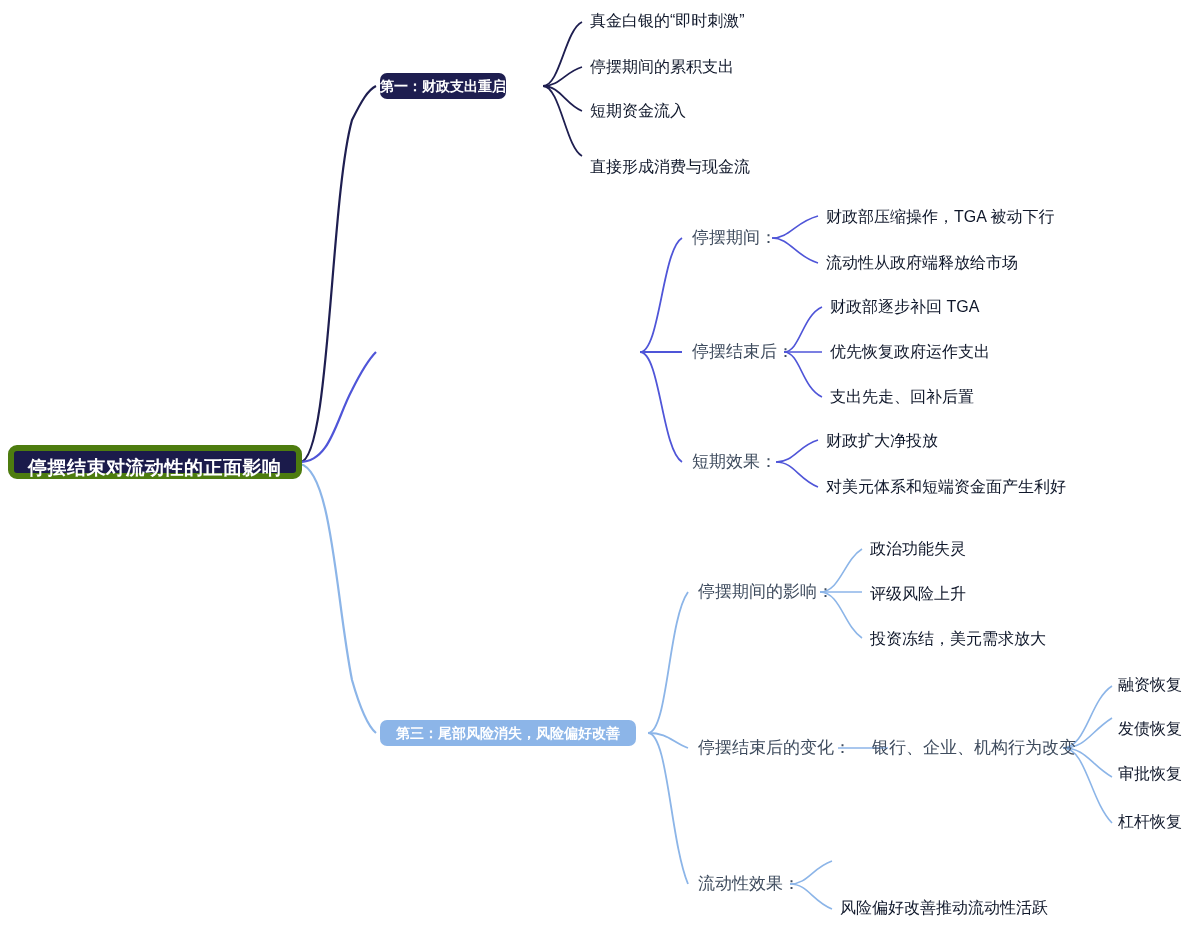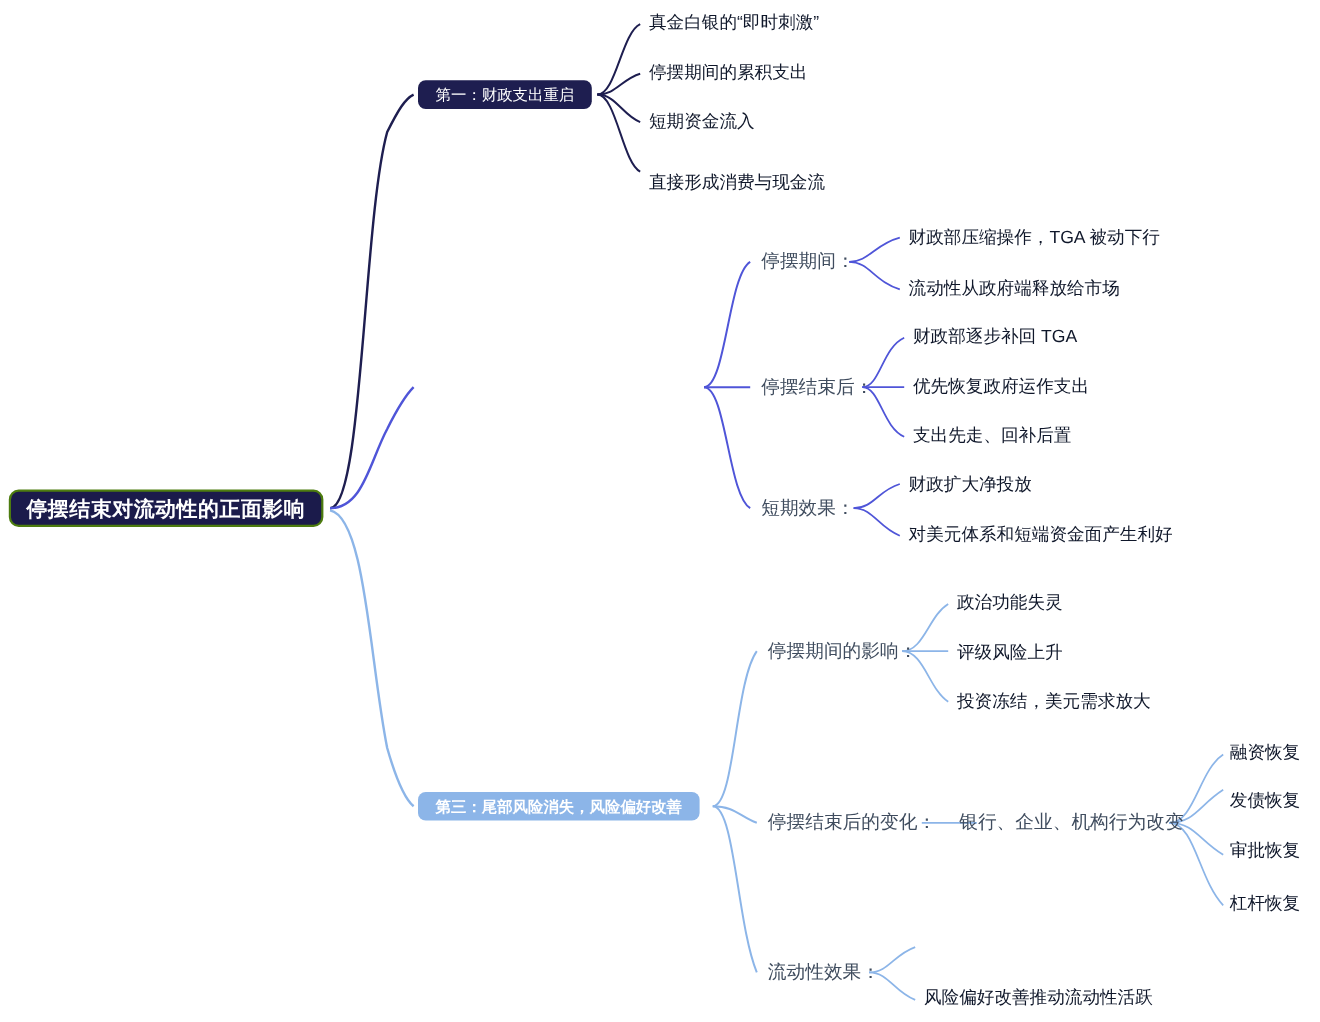--- a/index.html
+++ b/index.html
@@ -37,33 +37,33 @@
     top: 445px;
     height: 34px;
     line-height: 34px;
     padding: 0 14px;
     background: #1b1b4b;
     color: #ffffff;
     font-size: 19px;
     font-weight: bold;
     letter-spacing: 0.5px;
     border-radius: 9px;
-    border: 2px solid #4d7c0f;
+    border: 6px solid #4d7c0f;
   }
   
   .node-b1 {
     left: 380px;
     top: 73px;
     height: 26px;
     line-height: 26px;
-    padding: 0 16px;
+    padding: 0 0;
     background: #1e1e50;
     color: #ffffff;
     font-size: 14px;
-    font-weight: normal;
+    font-weight: bold;
     border-radius: 7px;
   }
   .node-b2 {
     left: 380px;
     top: 339px;
     height: 26px;
     line-height: 26px;
     padding: 0 12px;
     background: #4f55d8;
     color: #ffffff;

